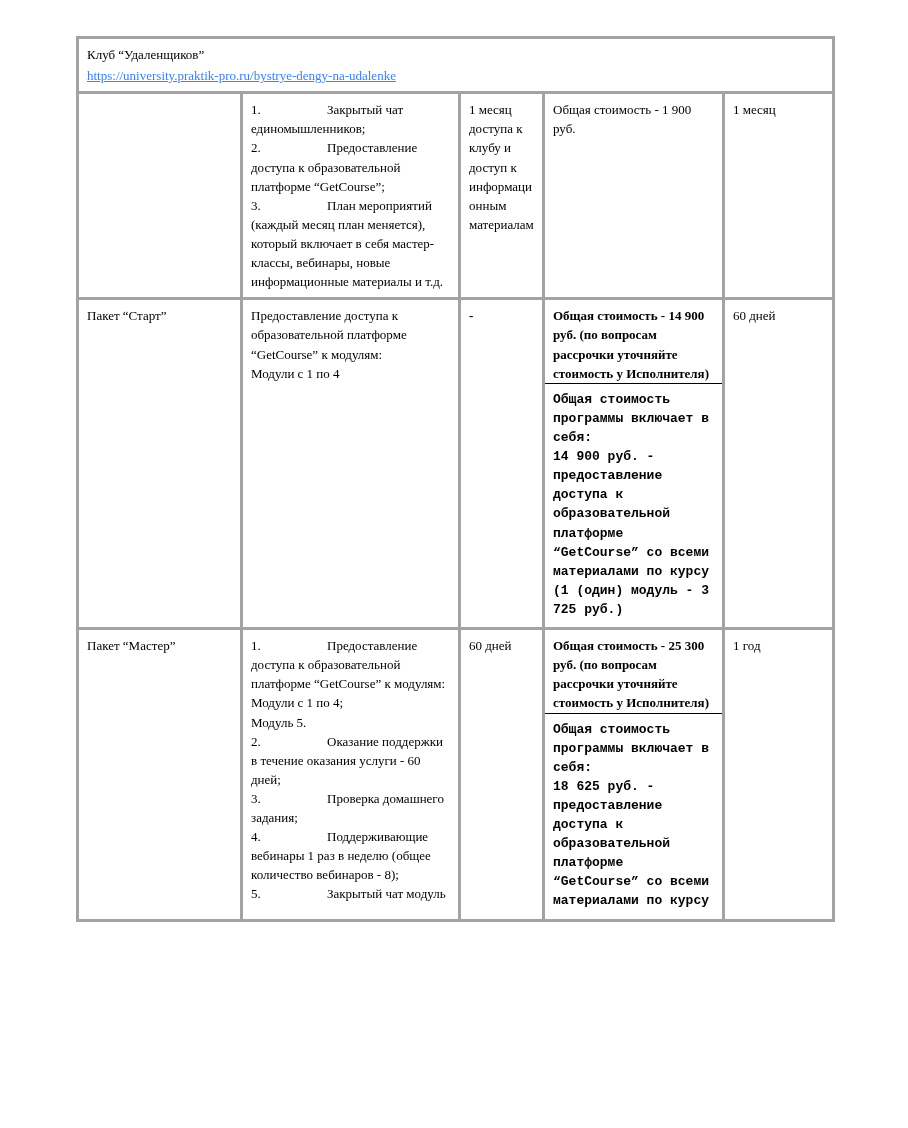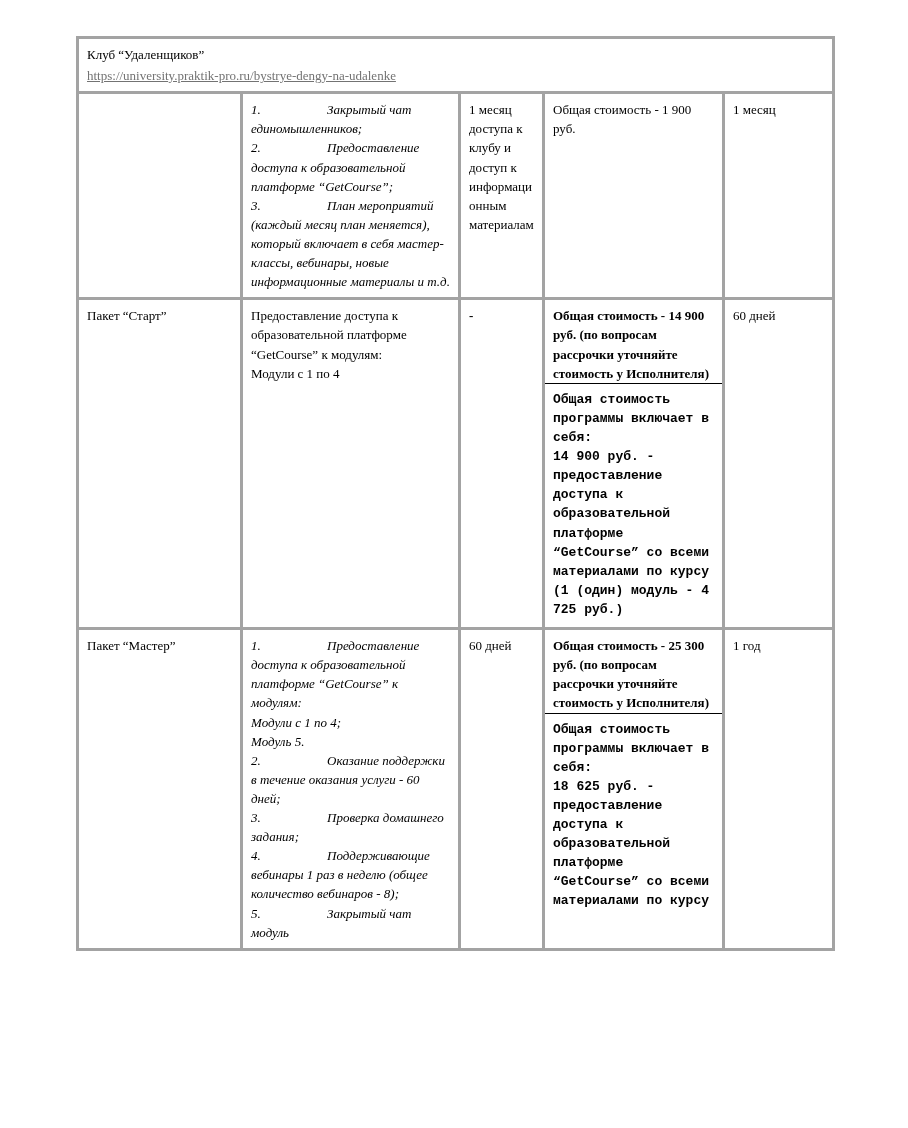--- a/index.html
+++ b/index.html
@@ -44,27 +44,26 @@
   .col-d { width: 180px; }
   .col-e { width: 110px; }
 
   .header-cell p {
     margin: 0;
   }
   .header-cell p + p {
     margin-top: 2px;
   }
   .link {
-    color: #737373;
+    color: #3b82f6;
     word-break: break-all;
   }
   .num-item {
     display: block;
     margin: 0;
-    font-style: italic;
   }
   .num-item .num {
     display: inline-block;
     width: 76px;
   }
   .plain {
     margin: 0;
   }
   .bold {
     font-weight: bold;
@@ -122,21 +121,21 @@
         <td>Пакет “Старт”</td>
         <td>
           <p class="plain">Предоставление доступа к образовательной платформе “GetCourse” к модулям:</p>
           <p class="plain">Модули с 1 по 4</p>
         </td>
         <td><span class="nowrap-dash">-</span></td>
         <td>
           <p class="cell-inner bold">Общая стоимость - 14 900 руб. (по вопросам рассрочки уточняйте стоимость у Исполнителя)</p>
           <div class="sub-block">
             <p class="cell-inner bold">Общая стоимость программы включает в себя:</p>
-            <p class="cell-inner bold">14 900 руб. - предоставление доступа к образовательной платформе “GetCourse” со всеми материалами по курсу (1 (один) модуль - 4 725 руб.)</p>
+            <p class="cell-inner bold">14 900 руб. - предоставление доступа к образовательной платформе “GetCourse” со всеми материалами по курсу (1 (один) модуль - 3 725 руб.)</p>
           </div>
         </td>
         <td>60 дней</td>
       </tr>
 
       <tr>
         <td>Пакет “Мастер”</td>
         <td>
           <span class="num-item"><span class="num">1.</span><span>Предоставление доступа к образовательной платформе “GetCourse” к модулям:</span></span>
           <span class="num-item"><span>Модули с 1 по 4;</span></span>

